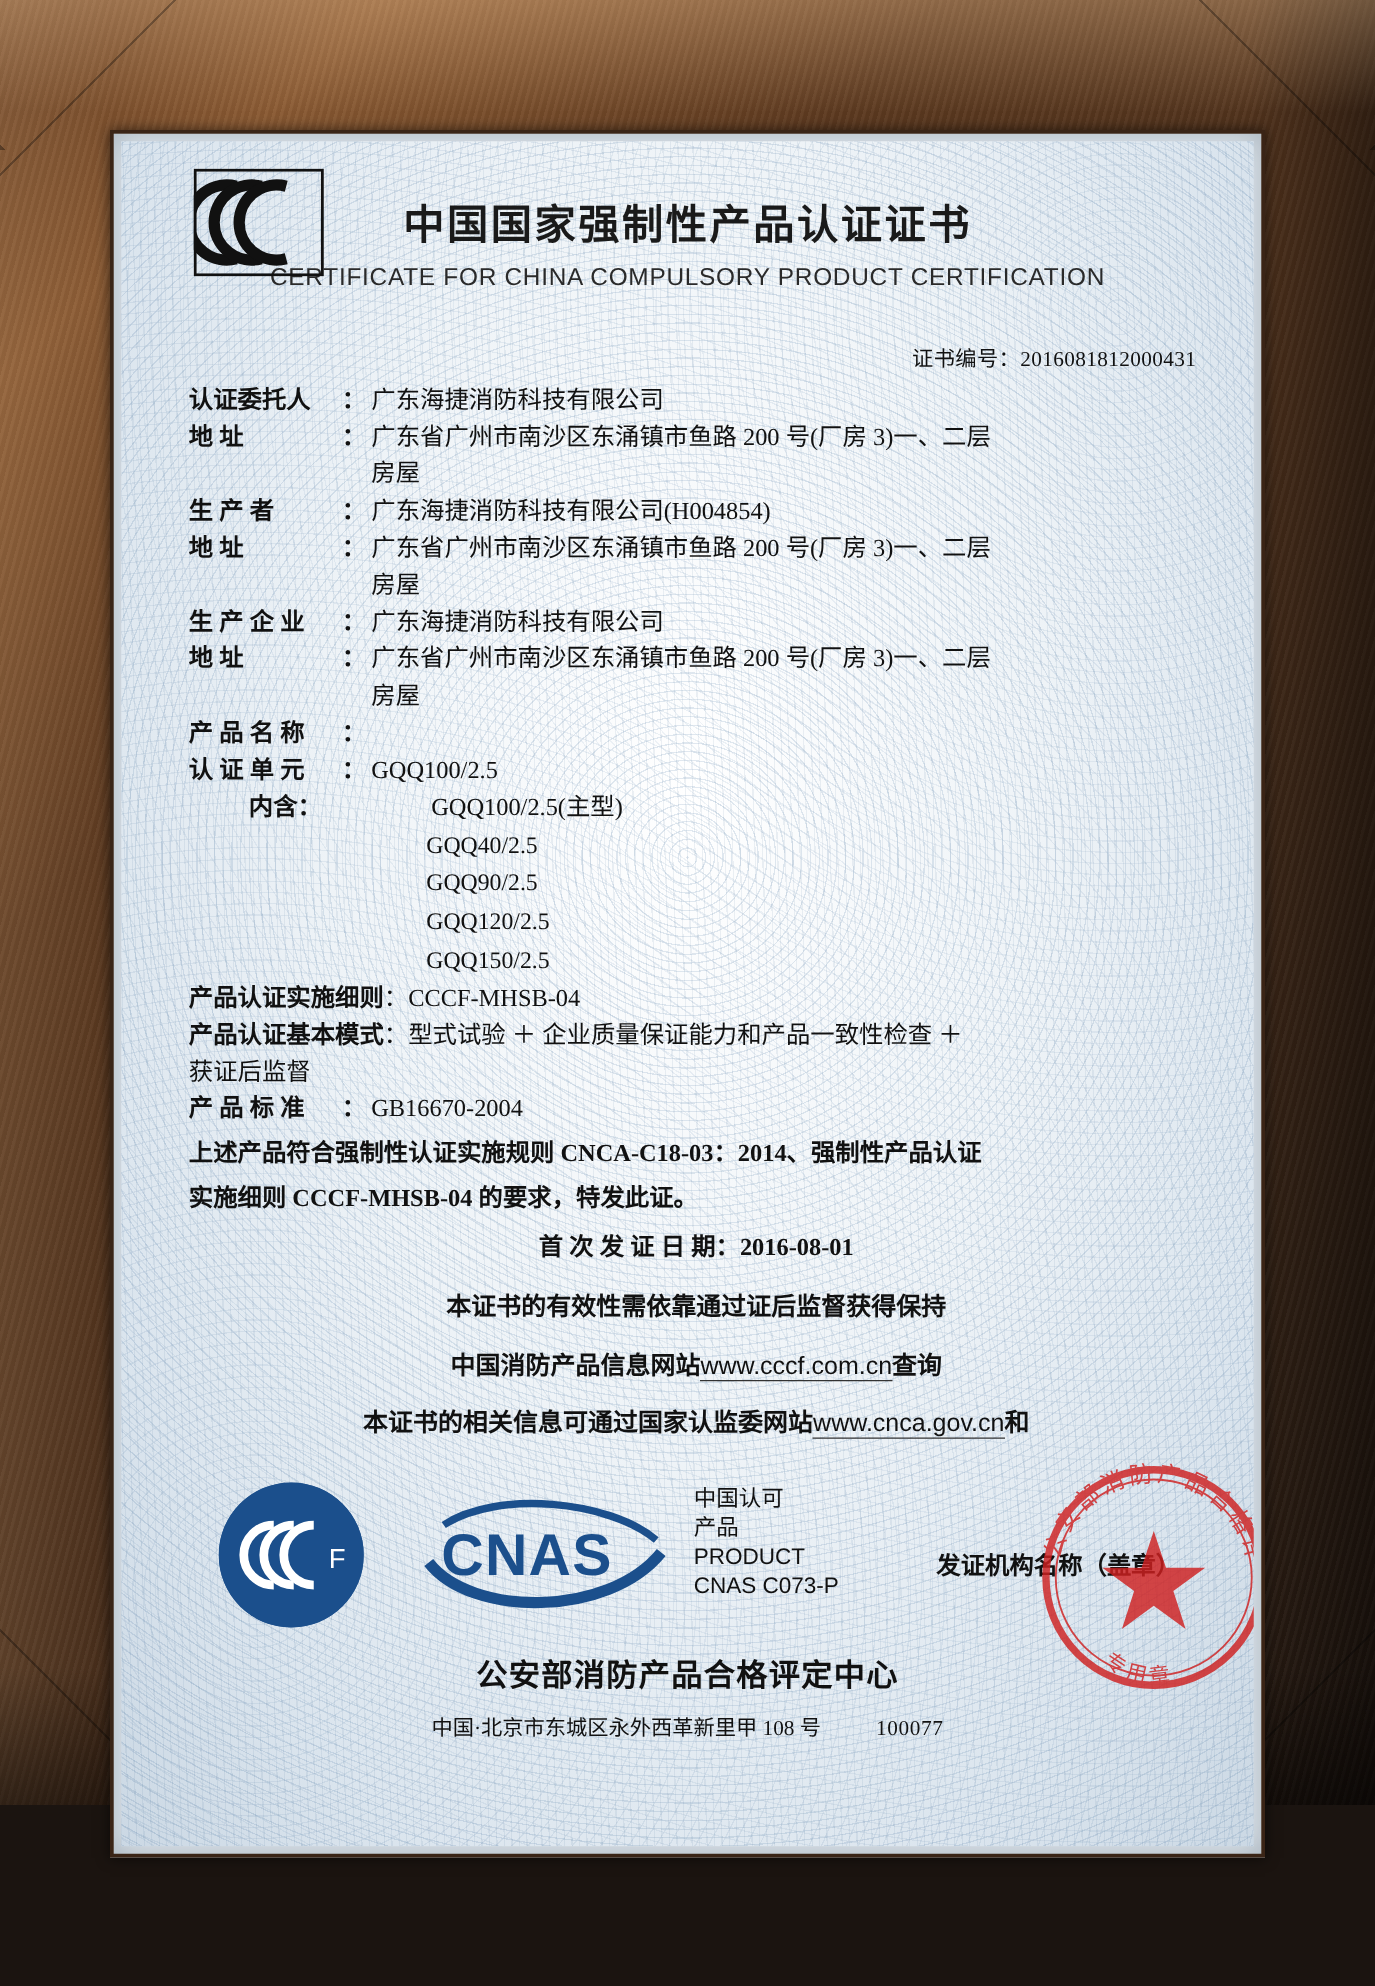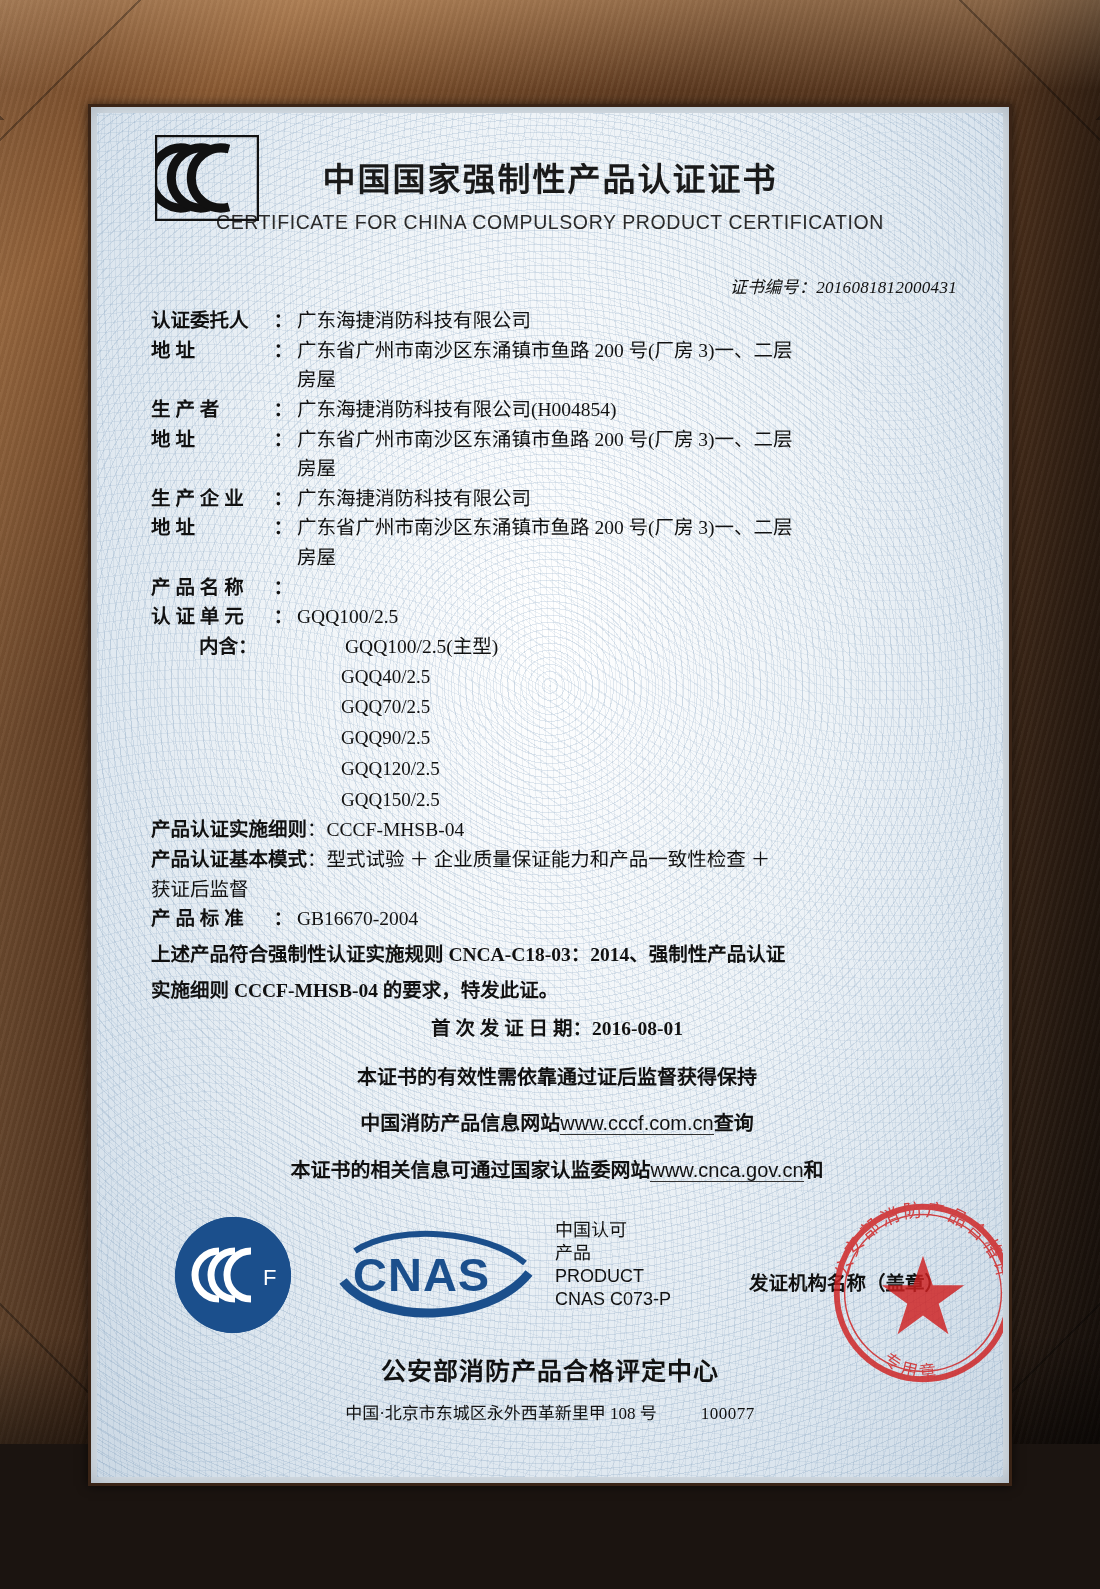--- a/index.html
+++ b/index.html
@@ -160,21 +160,20 @@
     letter-spacing: .6px;
     font-family: "Liberation Sans", sans-serif;
     color: #2a2a2a;
   }
   .cert-no {
     text-align: right;
     font-size: 17px;
     margin-top: 14px;
     padding-right: 6px;
     letter-spacing: .3px;
-    font-style: italic;
   }
 
   
   .fields {
     margin-top: 8px;
     padding-left: 14px;
     font-size: 19.5px;
     line-height: 1.52;
   }
   .row {
@@ -426,21 +425,20 @@
                 <span class="colon">：</span>
               </div>
             <div class="val light">GQQ100/2.5</div>
           </div>
 
           <div class="inc-row">
             <div class="inc-lbl"><span>内含</span>：</div>
             <div class="val light">GQQ100/2.5(主型)</div>
           </div>
           <div class="sub-list">GQQ40/2.5</div>
-          <div class="sub-list">GQQ70/2.5</div>
           <div class="sub-list">GQQ90/2.5</div>
           <div class="sub-list">GQQ120/2.5</div>
           <div class="sub-list">GQQ150/2.5</div>
 
           <div class="wrap-row">
             <b>产品认证实施细则</b>：<span>CCCF-MHSB-04</span>
           </div>
           <div class="wrap-row">
             <b>产品认证基本模式</b>：<span>型式试验 ＋ 企业质量保证能力和产品一致性检查 ＋</span>
           </div>

